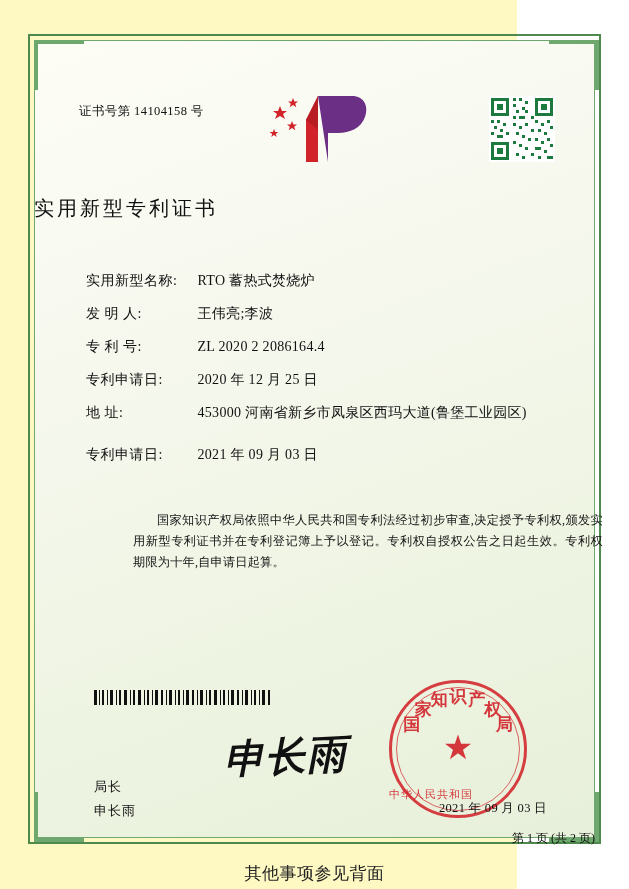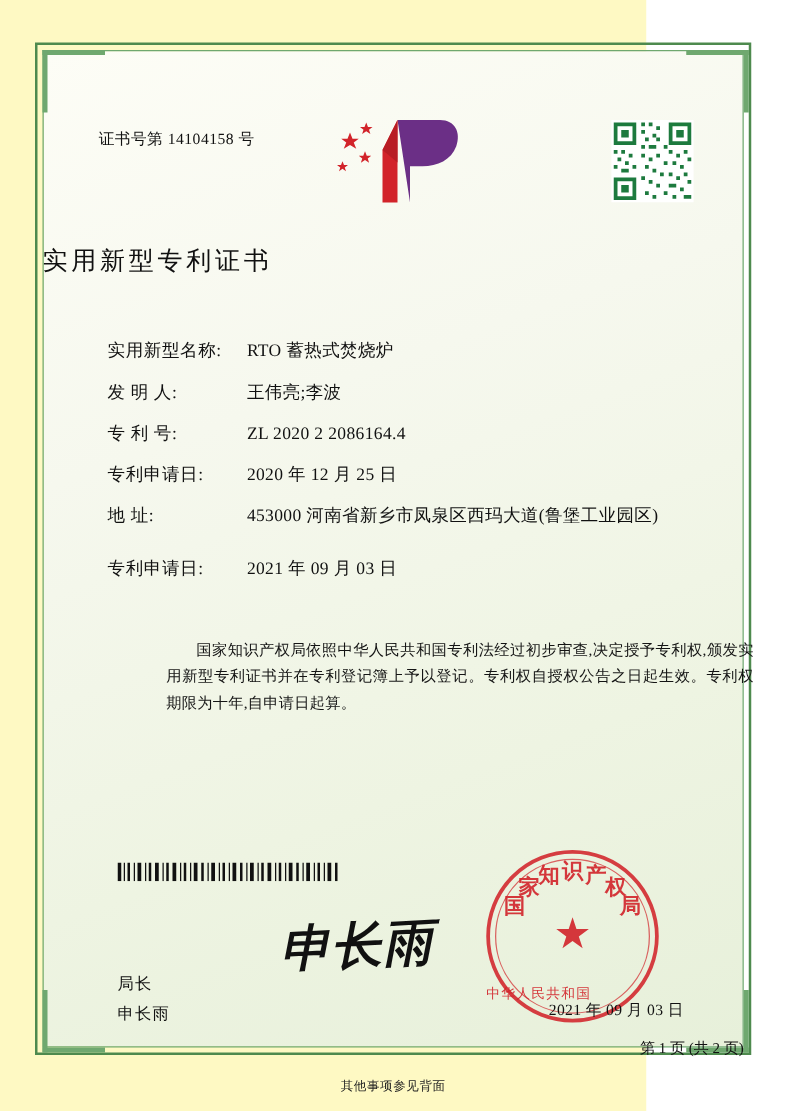--- a/index.html
+++ b/index.html
@@ -263,21 +263,21 @@
     text-align: right;
     font-size: 12px;
     color: #111;
   }
   .footnote {
     position: absolute;
     left: 0;
     top: 862px;
     width: 629px;
     text-align: center;
-    font-size: 10px;
+    font-size: 17px;
     color: #222;
     letter-spacing: 0.5px;
   }
 </style>
 </head>
 <body>
 
 <div class="page">
 
   <div class="border-outer"></div>

